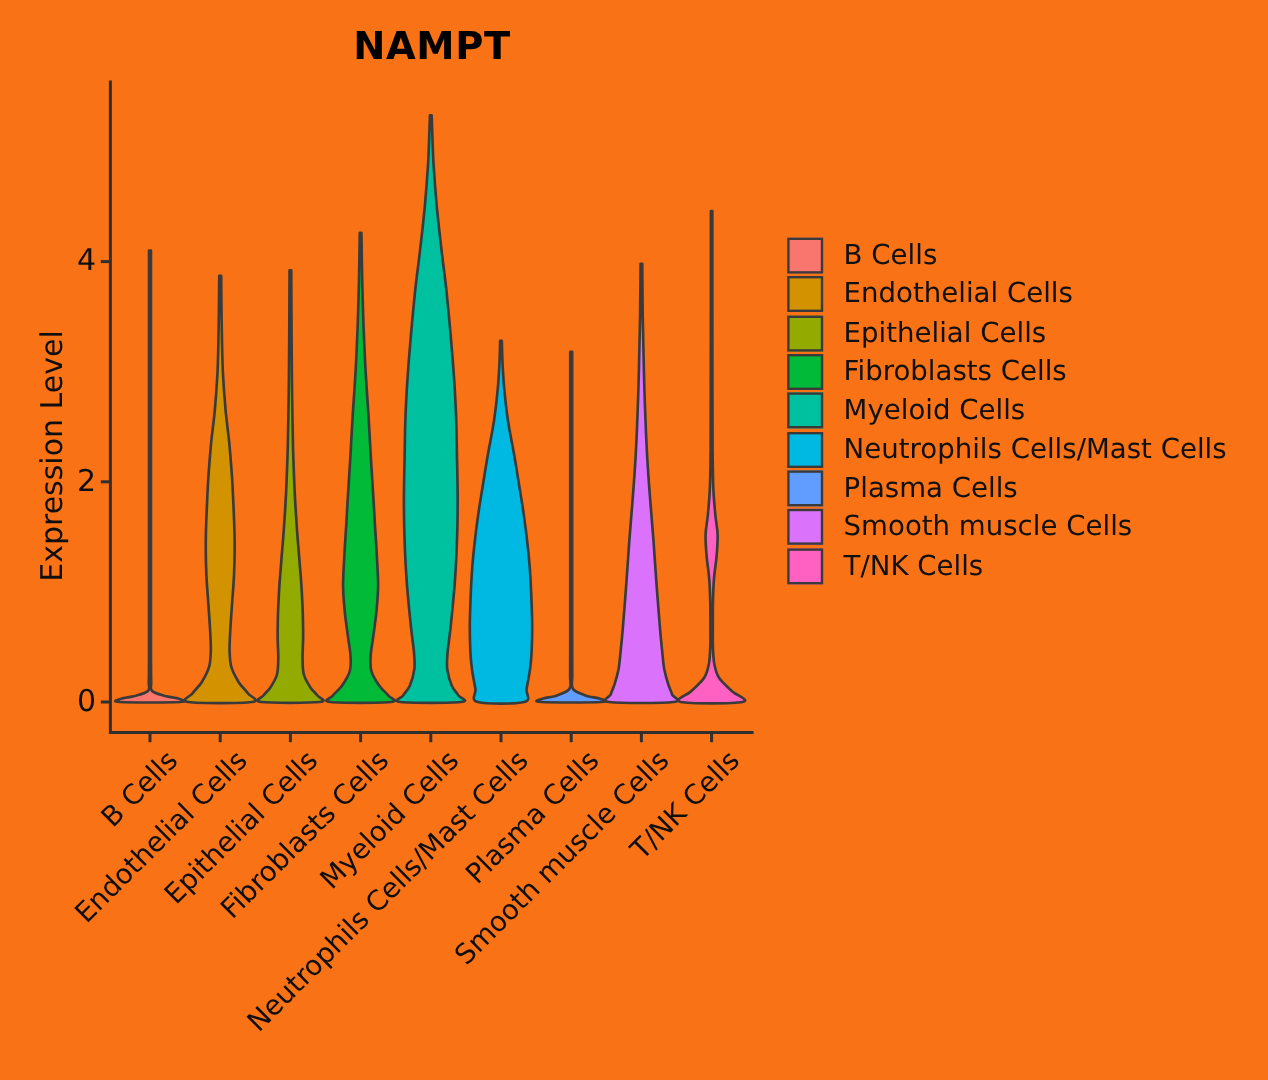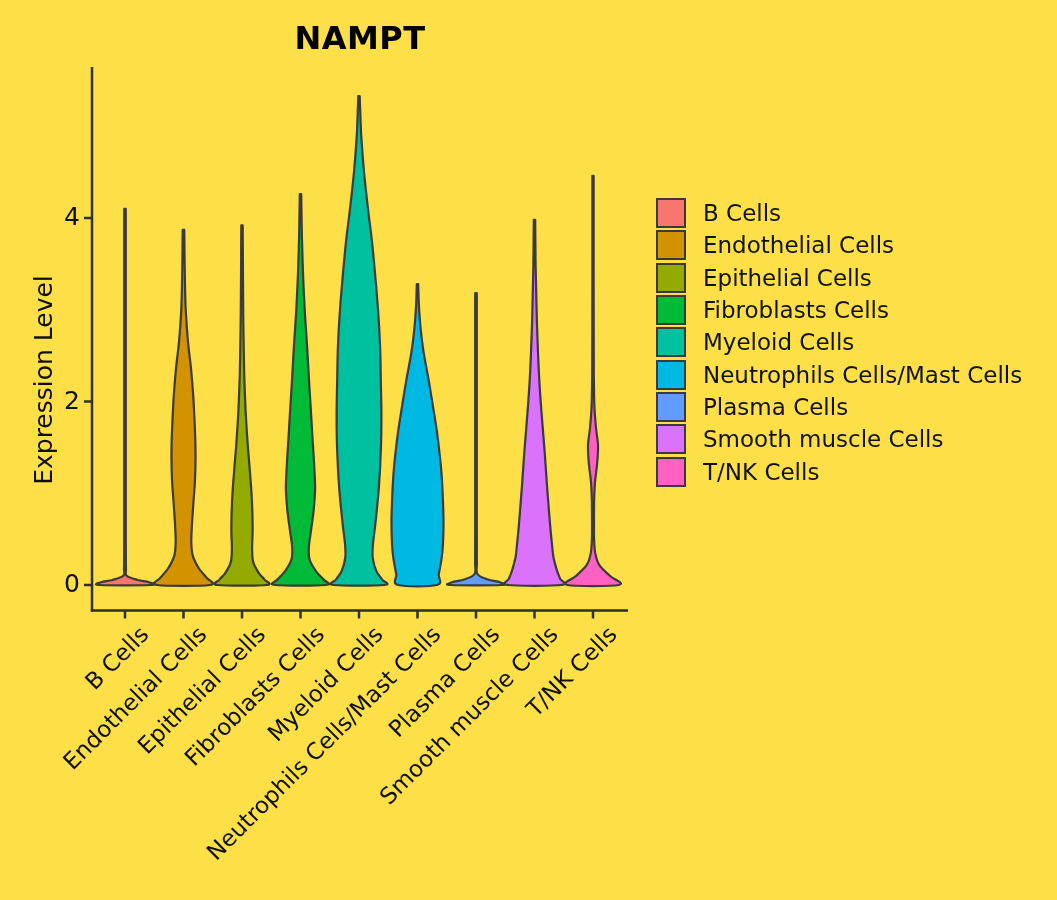--- a/index.html
+++ b/index.html
@@ -1,18 +1,18 @@
 <!DOCTYPE html>
 <html><head>
 <meta charset="utf-8">
 <style>
   html,body{margin:0;padding:0;background:#ffffff;}
   body{width:1057px;height:900px;overflow:hidden;
        font-family:"DejaVu Sans","Liberation Sans",sans-serif;color:#111;}
-  .figure{position:relative;width:1057px;height:900px;background:#fde047;}
+  .figure{position:relative;width:1057px;height:900px;background:#f97316;}
   .title{position:absolute;left:92px;top:19px;width:536px;text-align:center;
          font-size:32px;font-weight:700;color:#000;letter-spacing:.5px;}
   .ylabel{position:absolute;left:43px;top:380px;white-space:nowrap;
           transform:translate(-50%,-50%) rotate(-90deg);font-size:25px;color:#0f0f0f;}
   svg{position:absolute;left:0;top:0;}
   .ytick-label{position:absolute;left:36px;width:44px;text-align:right;
                font-size:25px;color:#0f0f0f;transform:translateY(-54%);}
   .xtick-label{position:absolute;top:621px;white-space:nowrap;font-size:23px;color:#0f0f0f;
                transform:rotate(-45deg);transform-origin:100% 0;}
   .legend{position:absolute;left:656px;top:197px;}

